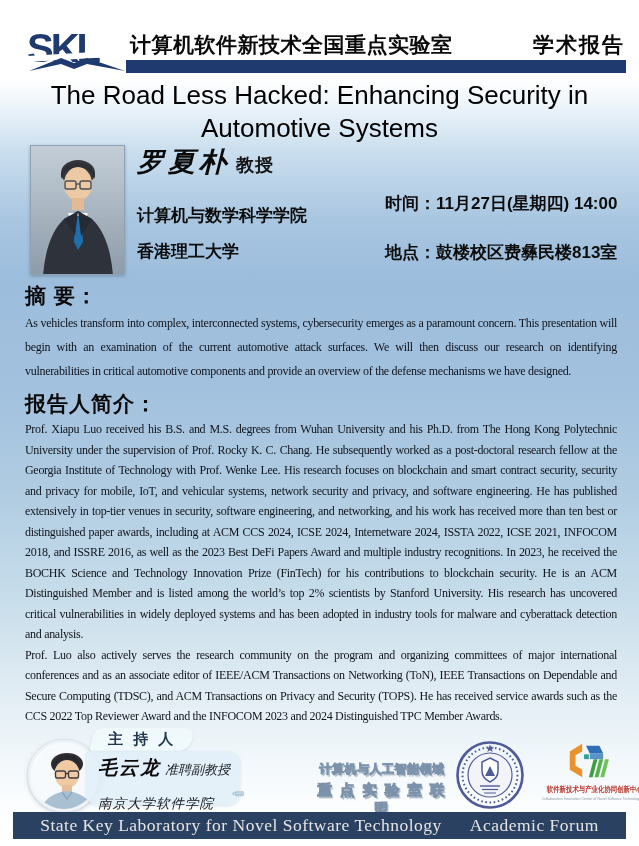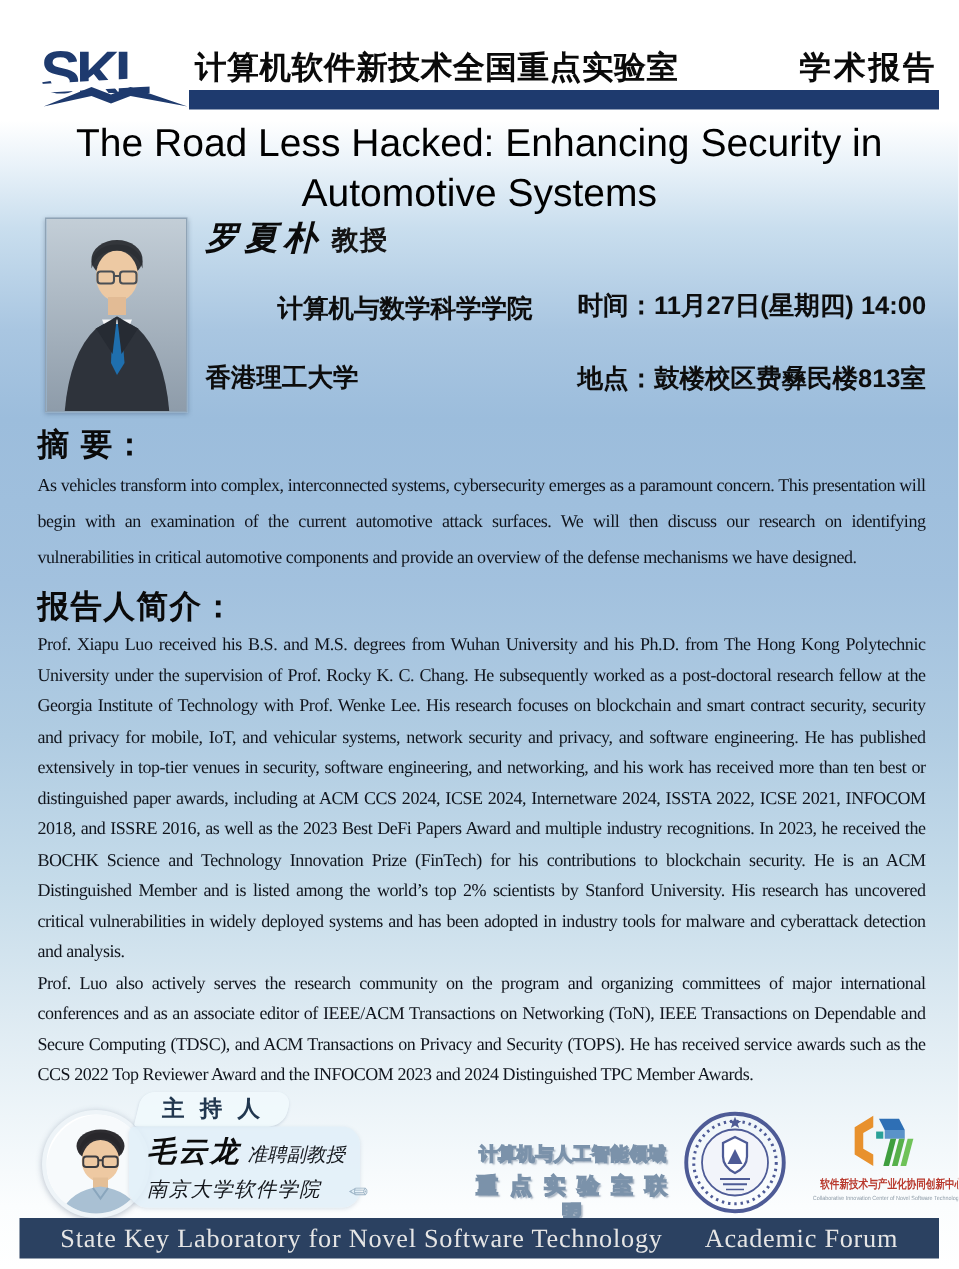--- a/index.html
+++ b/index.html
@@ -33,25 +33,25 @@
   .title span{ display:inline-block; max-width:600px; }
 
   
   .speaker-photo{
     position:absolute; left:30px; top:145px; width:95px; height:130px;
     border:1px solid #8fa3b5; box-shadow:0 1px 3px rgba(40,60,90,.35); overflow:hidden;
   }
   .speaker-name-row{ position:absolute; left:137px; top:144px; white-space:nowrap; }
   .speaker-name{
     font-family:"Liberation Serif", serif; font-style:italic; font-weight:700;
-    font-size:22px; color:#0b0b0b; letter-spacing:4px;
+    font-size:27px; color:#0b0b0b; letter-spacing:4px;
   }
   .speaker-degree{ font-size:18px; font-weight:600; color:#151515; margin-left:6px; letter-spacing:1px; }
   .info-line{ position:absolute; font-size:17px; font-weight:700; color:#0d0d0d; white-space:nowrap; }
-  .dept{ left:137px; top:194px;margin-left:48px; }
+  .dept{ left:137px; top:204px; }
   .univ{ left:137px; top:240px; }
   .time-row{ left:385px; top:192px; }
   .venue-row{ left:385px; top:241px; }
 
   
   .sec-heading{
     position:absolute; left:25px; font-size:21px; font-weight:800; color:#0a0a0a; letter-spacing:1px;
   }
   .abstract-heading{ top:282px; }
   .abstract-body{
@@ -85,21 +85,21 @@
     position:absolute; left:86px; top:751px; width:154px; height:54px;
     background:rgba(224,239,248,.85); border-radius:4px 12px 12px 12px;
     padding:4px 10px 2px 12px; box-shadow:0 1px 3px rgba(90,120,150,.2);
   }
   .host-name-row{ white-space:nowrap; }
   .host-name{
     font-family:Liberation Serif, serif; font-style:italic; font-weight:700;
     font-size:19px; color:#0c0c0c; letter-spacing:2px;
   }
   .host-title{ font-family:"Liberation Serif", serif; font-style:italic; font-size:13px; color:#14171c; margin-left:4px; }
-  .host-affil{ font-family:Liberation Sans, sans-serif; font-style:italic; font-size:13.5px; color:#14171c; margin-top:3px; letter-spacing:1px; }
+  .host-affil{ font-family:Liberation Sans, sans-serif; font-style:italic; font-size:13.5px; color:#14171c; margin-top:14px; letter-spacing:1px; }
   .pencil{
     position:absolute; left:232px; top:786px; font-size:15px; color:#9db4c6;
     transform:rotate(135deg); line-height:1;
   }
 
   
   .alliance{
     position:absolute; left:316px; top:761px; width:132px; text-align:center;
     font-weight:800; color:#e3ebf2;
     -webkit-text-stroke:1px #7b92aa;

